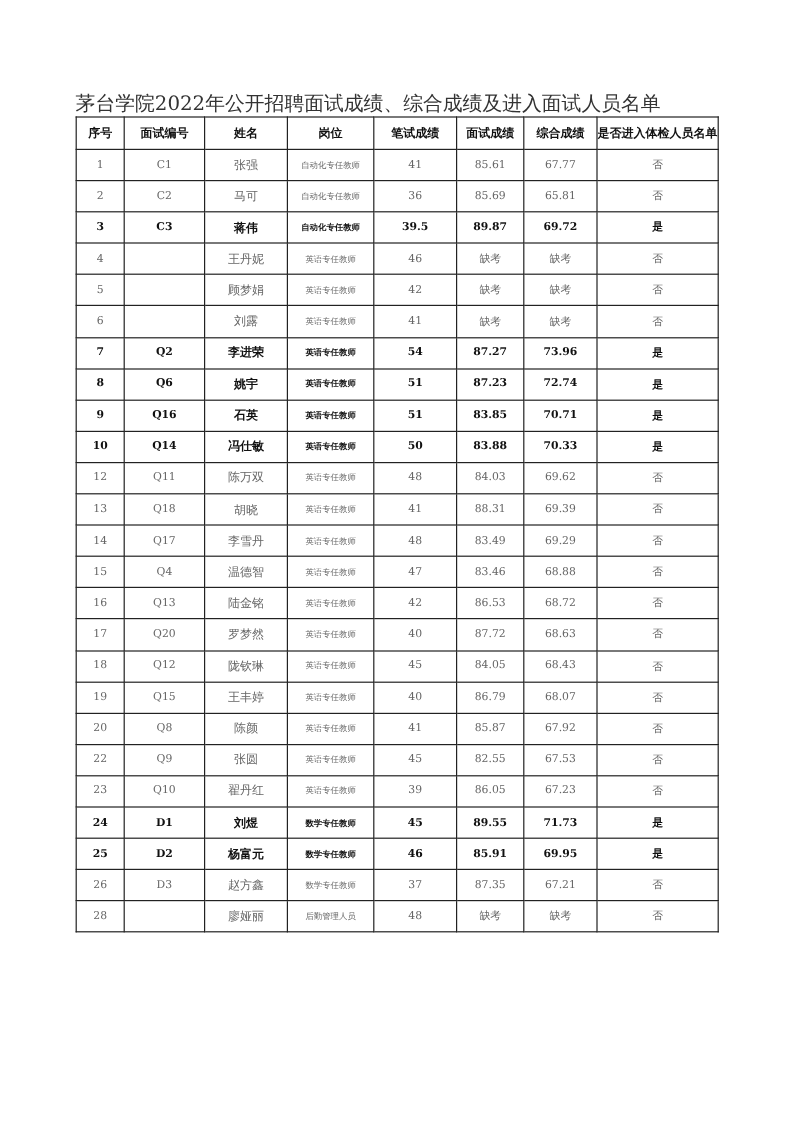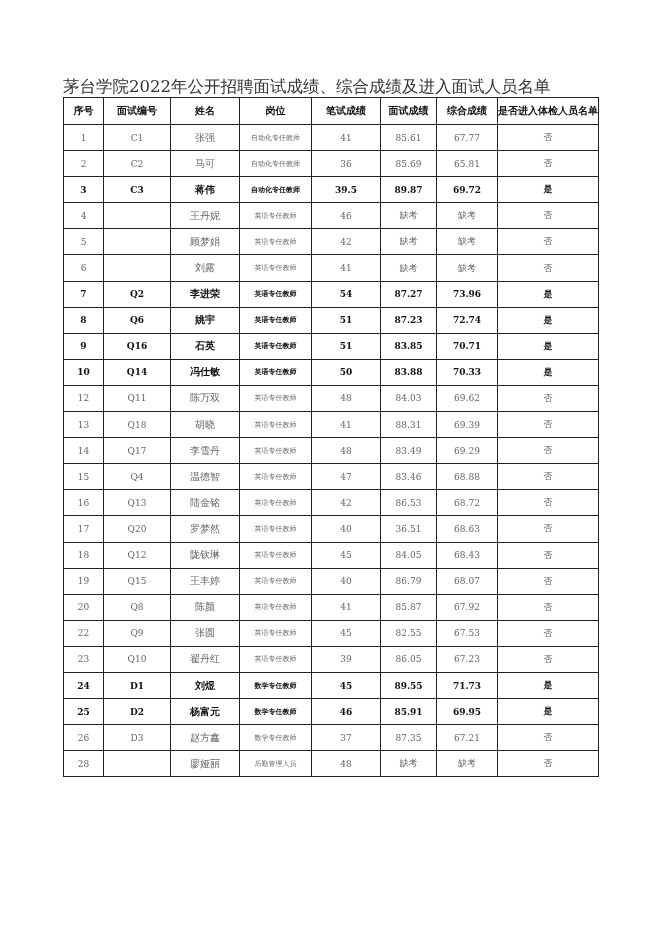--- a/index.html
+++ b/index.html
@@ -196,21 +196,21 @@
         <td>86.53</td>
         <td>68.72</td>
         <td>否</td>
       </tr>
       <tr>
         <td>17</td>
         <td>Q20</td>
         <td class="name">罗梦然</td>
         <td class="pos">英语专任教师</td>
         <td>40</td>
-        <td>36.51</td>
+        <td>87.72</td>
         <td>68.63</td>
         <td>否</td>
       </tr>
       <tr>
         <td>18</td>
         <td>Q12</td>
         <td class="name">陇钦琳</td>
         <td class="pos">英语专任教师</td>
         <td>45</td>
         <td>84.05</td>

